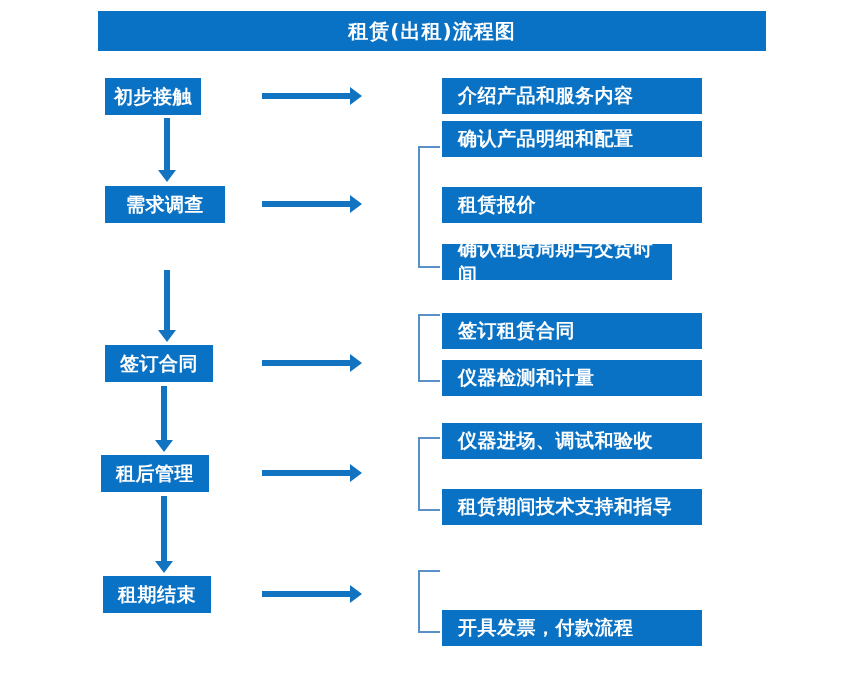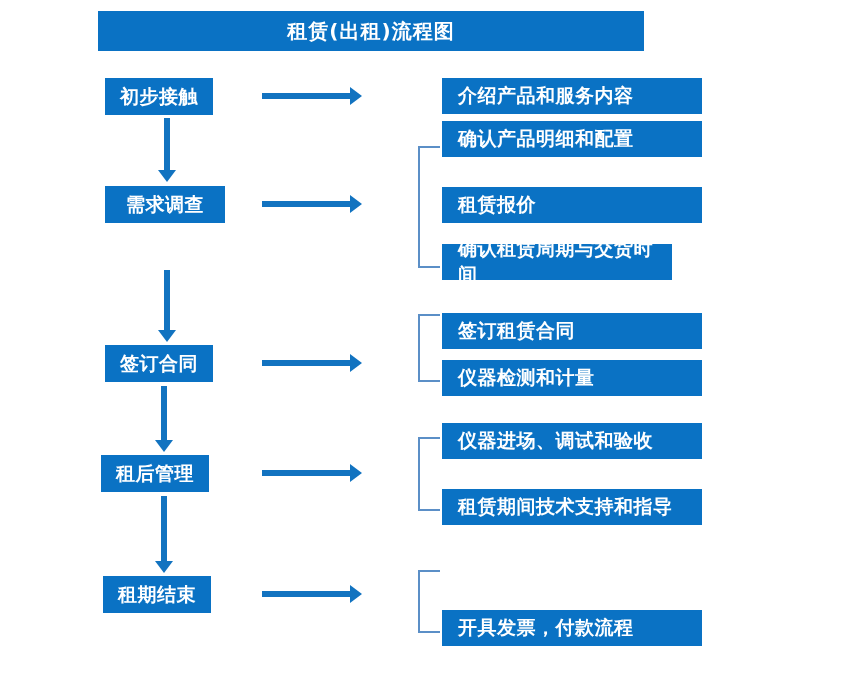--- a/index.html
+++ b/index.html
@@ -41,21 +41,21 @@
   .box-right {
     justify-content: flex-start;
     padding-left: 16px;
     font-size: 19px;
   }
 
   .title-bar {
     position: absolute;
     left: 98px;
     top: 11px;
-    width: 546px;
+    width: 668px;
     height: 40px;
     background: #0a72c4;
     color: #ffffff;
     font-size: 20px;
     font-weight: bold;
     display: flex;
     align-items: center;
     justify-content: center;
     letter-spacing: 1px;
   }
@@ -112,21 +112,21 @@
     box-sizing: border-box;
   }
 </style>
 </head>
 <body>
 
 <div id="canvas">
 
   <div class="title-bar">租赁(出租)流程图</div>
 
-  <div class="box box-left" style="left:105px; top:78px; width:108px; height:37px;">初步接触</div>
+  <div class="box box-left" style="left:105px; top:78px; width:96px; height:37px;">初步接触</div>
 
   <div class="box box-left" style="left:105px; top:345px; width:108px; height:37px;">签订合同</div>
 
   <div class="box box-left" style="left:105px; top:186px; width:120px; height:37px;">需求调查</div>
 
   <div class="box box-left" style="left:101px; top:455px; width:108px; height:37px;">租后管理</div>
 
   <div class="box box-left" style="left:103px; top:576px; width:108px; height:37px;">租期结束</div>
 
   <div class="v-arrow" style="left:158px; top:118px; height:64px;">

